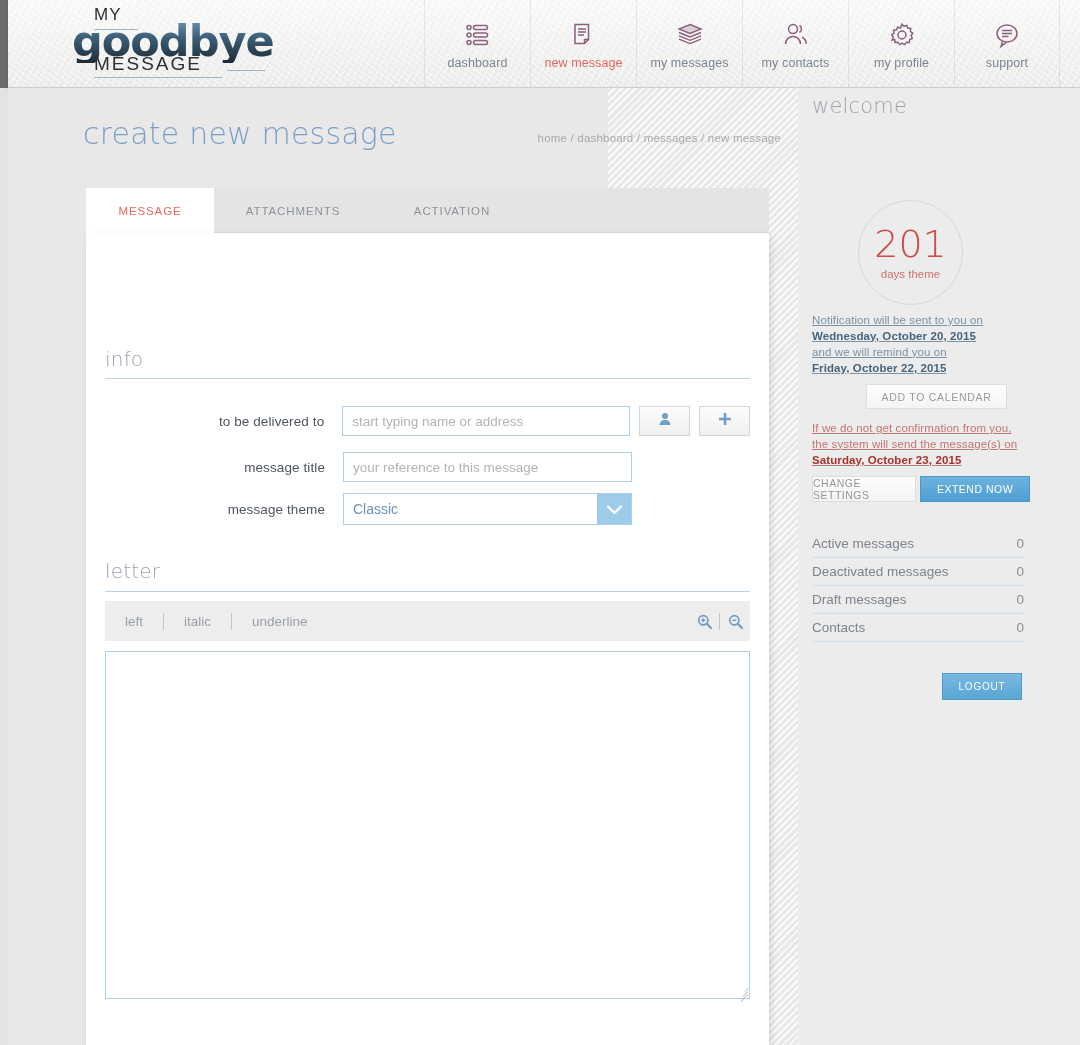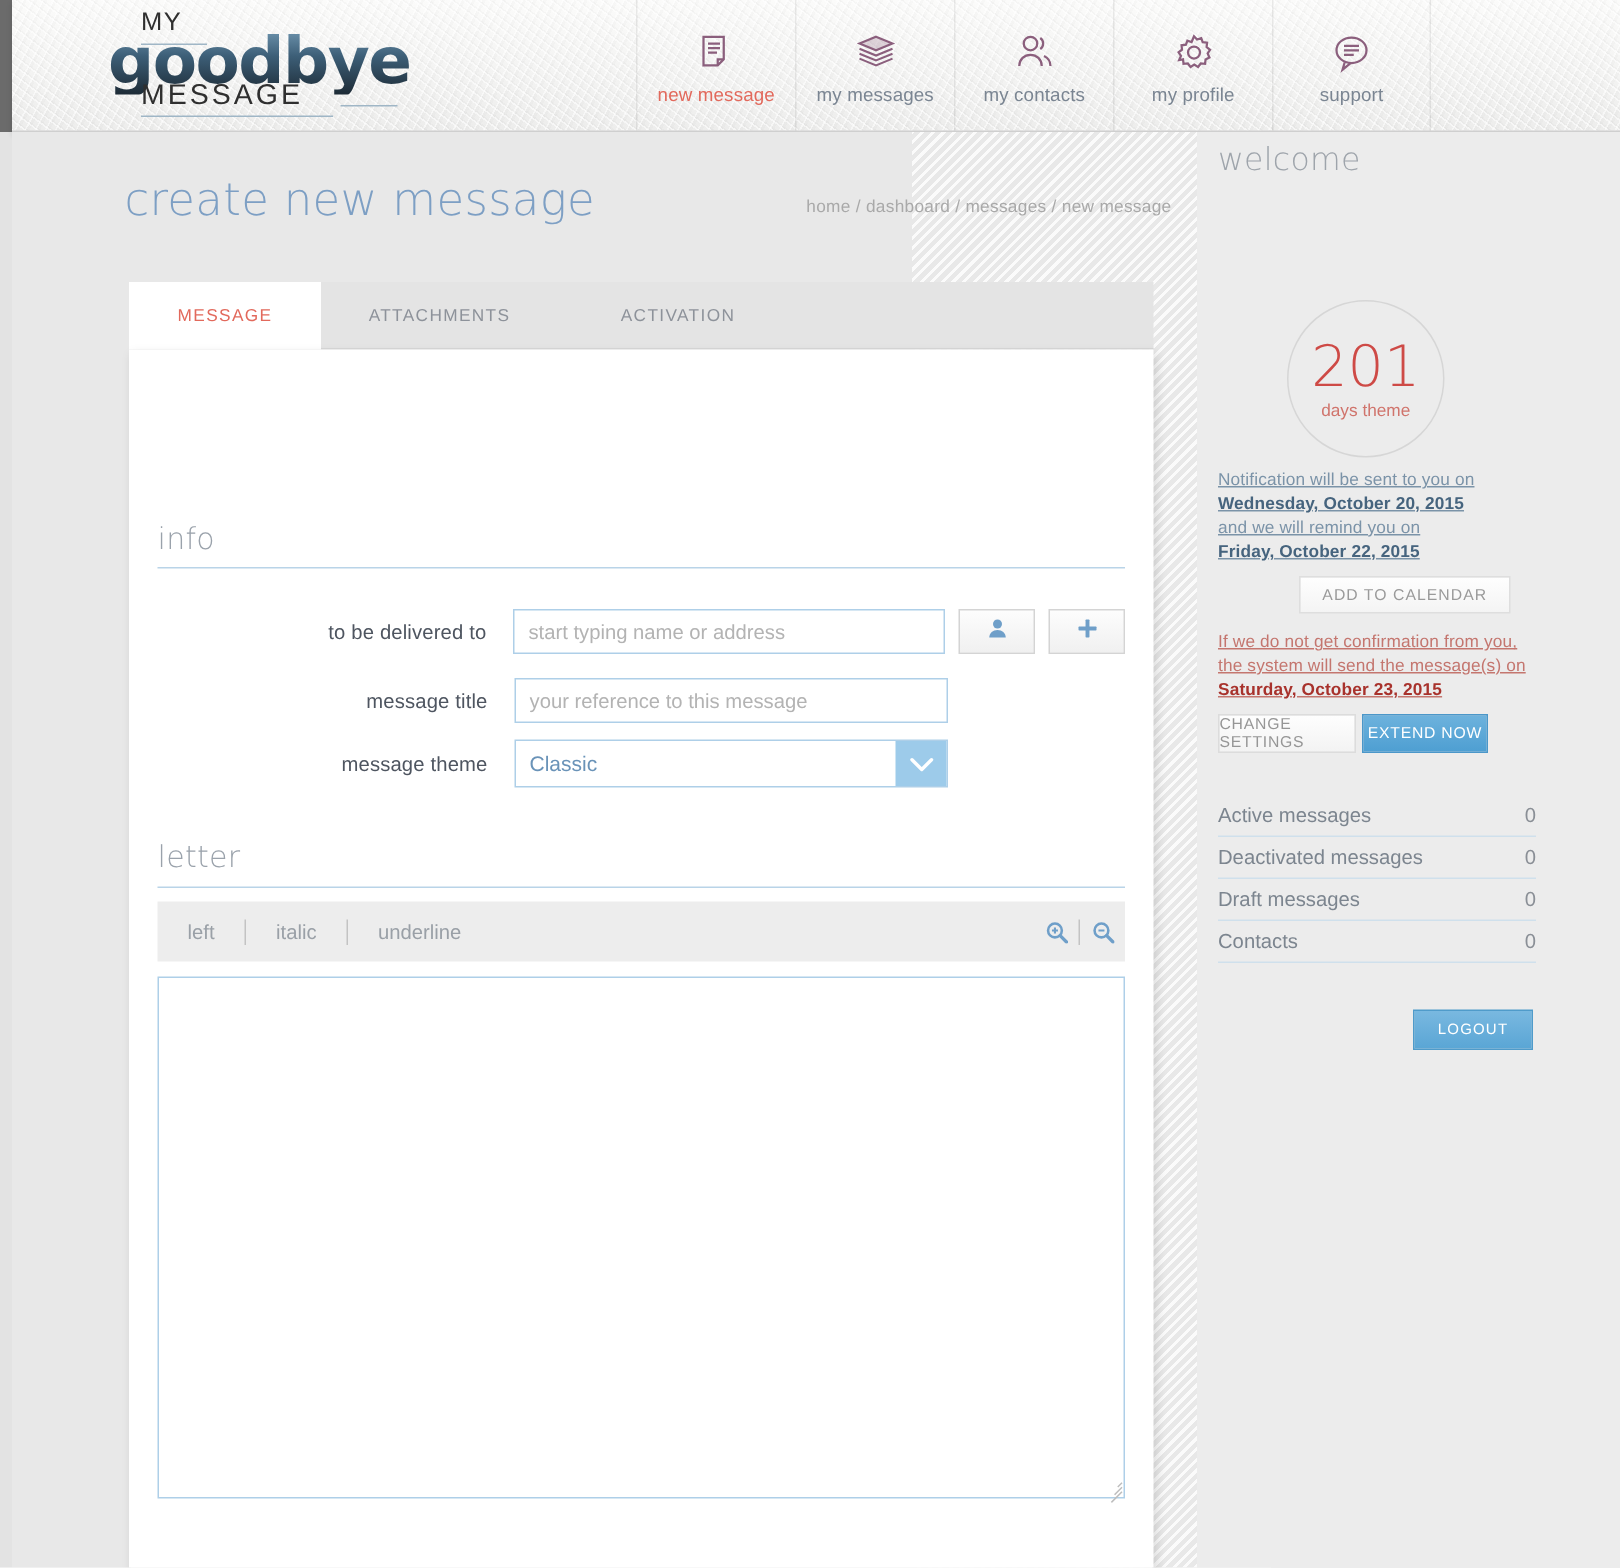--- a/index.html
+++ b/index.html
@@ -413,31 +413,31 @@
     cursor: pointer;
   }
 
   .settings-row {
     position: absolute;
     left: 14px; top: 388px;
     display: flex;
     gap: 4px;
   }
   .btn-light {
-    width: 92px; height: 26px;
+    width: 104px; height: 26px;
     background: linear-gradient(#fefefe, #f3f3f3);
     border: 1px solid #dcdcdc;
     display: flex; align-items: center; justify-content: center;
     font-size: 10.5px;
     letter-spacing: .5px;
     color: #969696;
     cursor: pointer;
   }
   .btn-blue {
-    width: 84px; height: 26px;
+    width: 110px; height: 26px;
     background: linear-gradient(#6db2dd, #4e9fd2);
     border: 1px solid #4b97c9;
     display: flex; align-items: center; justify-content: center;
     font-size: 10.5px;
     letter-spacing: .5px;
     color: #ffffff;
     cursor: pointer;
   }
 
   .stat-list {
@@ -481,20 +481,33 @@
     <span class="my">MY</span>
     <span class="goodbye">goodbye</span>
     <span class="message">MESSAGE</span>
     <span class="uline ul1"></span>
     <span class="uline ul2"></span>
     <span class="uline ul3"></span>
   </div>
 
   <div class="nav">
 
+    <div class="nav-item">
+      <span class="nav-icon">
+        <svg width="26" height="26" viewBox="0 0 26 26" fill="none" stroke="currentColor" stroke-width="1.5">
+          <circle cx="4" cy="5.5" r="2"></circle>
+            <rect x="8.5" y="3.5" width="14" height="4" rx="2"></rect>
+          <circle cx="4" cy="13" r="2"></circle>
+            <rect x="8.5" y="11" width="14" height="4" rx="2"></rect>
+          <circle cx="4" cy="20.5" r="2"></circle>
+            <rect x="8.5" y="18.5" width="14" height="4" rx="2"></rect>
+        </svg>
+      </span>
+      <span class="nav-label">dashboard</span>
+    </div>
 
     <div class="nav-item active">
       <span class="nav-icon">
         <svg width="26" height="26" viewBox="0 0 26 26" fill="none" stroke="currentColor" stroke-width="1.5">
           <path d="M4 2.5h13.5v15l-4 4H4z"></path>
           <path d="M17.5 17.5h-4v4"></path>
           <path d="M7 7h8M7 10h8M7 13h6"></path>
         </svg>
       </span>
       <span class="nav-label">new message</span>

